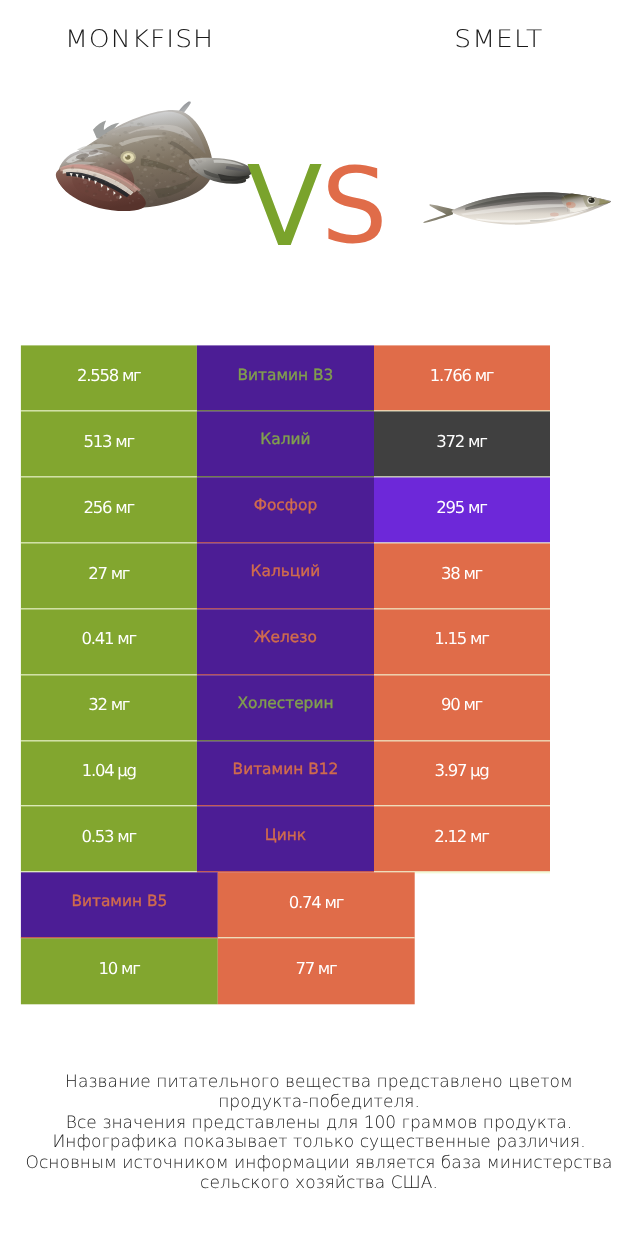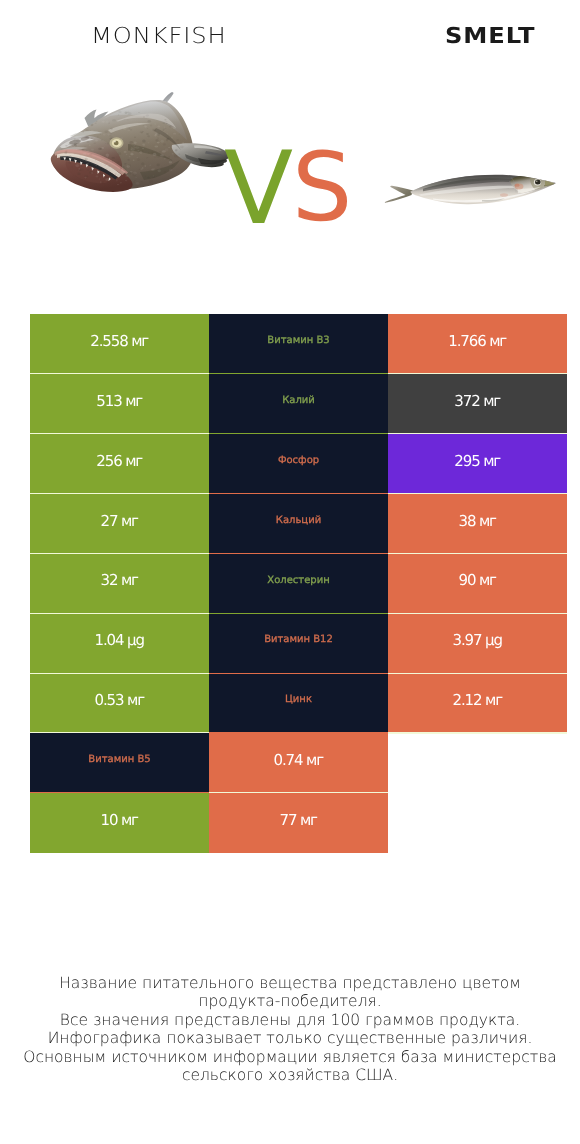--- a/index.html
+++ b/index.html
@@ -1,38 +1,38 @@
 <!DOCTYPE html>
 <html><head>
 <meta charset="utf-8">
 <style>
   html,body{margin:0;padding:0;}
   body{width:580px;height:1144px;background:#ffffff;font-family:"DejaVu Sans",sans-serif;overflow:hidden;-webkit-font-smoothing:antialiased;text-rendering:geometricPrecision;}
   .page{position:relative;width:580px;height:1144px;background:#fff;}
 
   .title{position:absolute;top:24px;font-family:"DejaVu Sans",sans-serif;font-weight:300;
-         font-size:22px;letter-spacing:0.8px;color:#1a1a1a;white-space:nowrap;margin-left:32px;}
+         font-size:22px;letter-spacing:0.8px;color:#1a1a1a;white-space:nowrap;}
   .title > span{display:inline-block;transform:scaleX(1.1);transform-origin:left center;will-change:opacity;opacity:0.9999;}
   .t-left{left:58.5px;}
-  .t-right{left:413px;font-weight:bold;}
+  .t-right{left:413px;}
 
   .hero{position:absolute;left:0;top:0;width:580px;height:300px;}
   .fish-left{position:absolute;left:48px;top:88px;width:188px;height:112px;}
   .fish-right{position:absolute;left:378px;top:163px;width:182px;height:48px;}
 
   .vs{position:absolute;left:225px;top:135px;width:135px;height:95px;}
 
-  .table{position:absolute;left:30px;top:314.4px;width:537px;}
+  .table{position:absolute;left:19px;top:314.4px;width:481px;}
   .row{display:flex;height:59.87px;position:relative;z-index:1;}
   .cell{height:59.87px;box-sizing:border-box;display:flex;align-items:center;justify-content:center;position:relative;}
   .c-side{width:179px;color:#ffffff;font-size:15px;font-weight:400;}
   .c-side > span{display:inline-block;letter-spacing:-1.15px;text-indent:-0.58px;position:relative;top:-3.3px;will-change:opacity;opacity:0.9999;}
   .c-side::after{content:"";position:absolute;left:0;right:0;bottom:-1px;height:2px;background:#f2f9d8;z-index:2;}
   .row:last-child .c-side::after{display:none;}
-  .c-mid{width:179px;font-size:10px;font-weight:400;box-sizing:border-box;background:#0f172a;-webkit-text-stroke:0.32px currentColor;}
+  .c-mid{width:179px;font-size:14px;font-weight:400;box-sizing:border-box;background:#4c1d95;-webkit-text-stroke:0.32px currentColor;}
   .c-mid > span{display:inline-block;position:relative;top:-3.2px;will-change:opacity;opacity:0.9999;}
   
 
   .footer{position:absolute;left:0;top:974px;width:580px;text-align:center;color:#1b1b1b;
           font-size:15.5px;line-height:18.4px;font-family:"DejaVu Sans",sans-serif;font-weight:300;will-change:opacity;opacity:0.9999;}
 </style>
 </head>
 <body>
 
 <div class="page">
@@ -612,20 +612,31 @@
         </div>
         <div class="cell c-mid" style="color:#d16d4d;border-bottom:1px solid #e06c49">
           <span>Кальций</span>
         </div>
         <div class="cell c-side" style="background:#e06c49">
           <span>38 мг</span>
         </div>
       </div>
       <div class="row">
         <div class="cell c-side" style="background:#82a62f">
+          <span>0.41 мг</span>
+        </div>
+        <div class="cell c-mid" style="color:#d16d4d;border-bottom:1px solid #e06c49">
+          <span>Железо</span>
+        </div>
+        <div class="cell c-side" style="background:#e06c49">
+          <span>1.15 мг</span>
+        </div>
+      </div>
+      <div class="row">
+        <div class="cell c-side" style="background:#82a62f">
           <span>32 мг</span>
         </div>
         <div class="cell c-mid" style="color:#82a04e;border-bottom:1px solid #82a62f">
           <span>Холестерин</span>
         </div>
         <div class="cell c-side" style="background:#e06c49">
           <span>90 мг</span>
         </div>
       </div>
       <div class="row">

